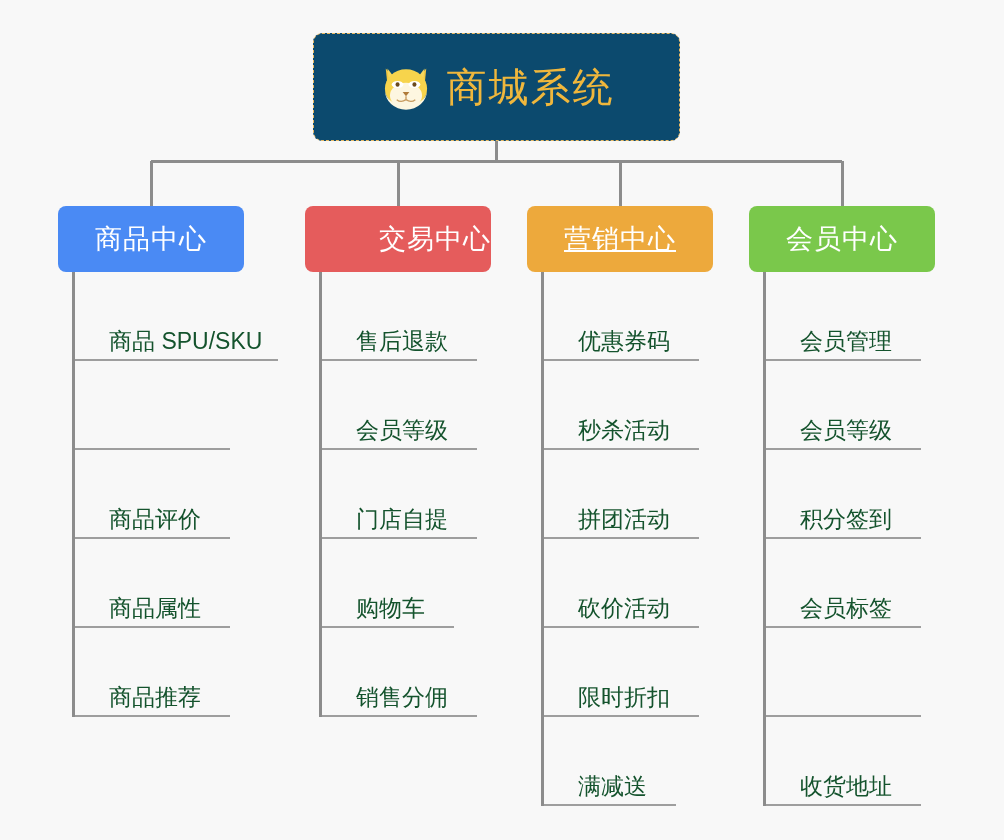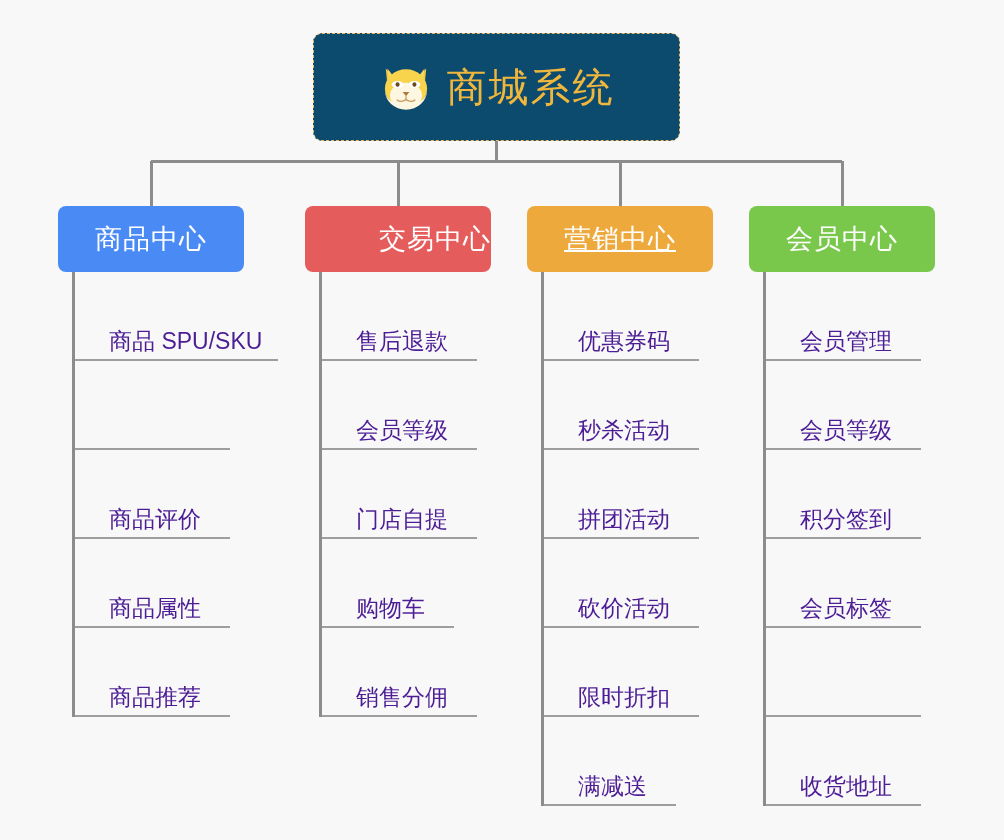--- a/index.html
+++ b/index.html
@@ -106,21 +106,21 @@
     bottom: 0;
     height: 2px;
     background: #9e9e9e;
   }
   .leaf-label {
     position: relative;
     padding-left: 34px;
     padding-bottom: 7px;
     font-size: 23px;
     line-height: 1.1;
-    color: #4c1d95;
+    color: #14532d;
     white-space: nowrap;
   }
 </style>
 </head>
 <body>
 
 <div id="canvas">
 
   <svg id="connectors" viewBox="0 0 1004 840" width="1004" height="840" xmlns="http://www.w3.org/2000/svg">
     <g stroke="#8c8c8c" stroke-width="3" fill="none" shape-rendering="crispEdges">

